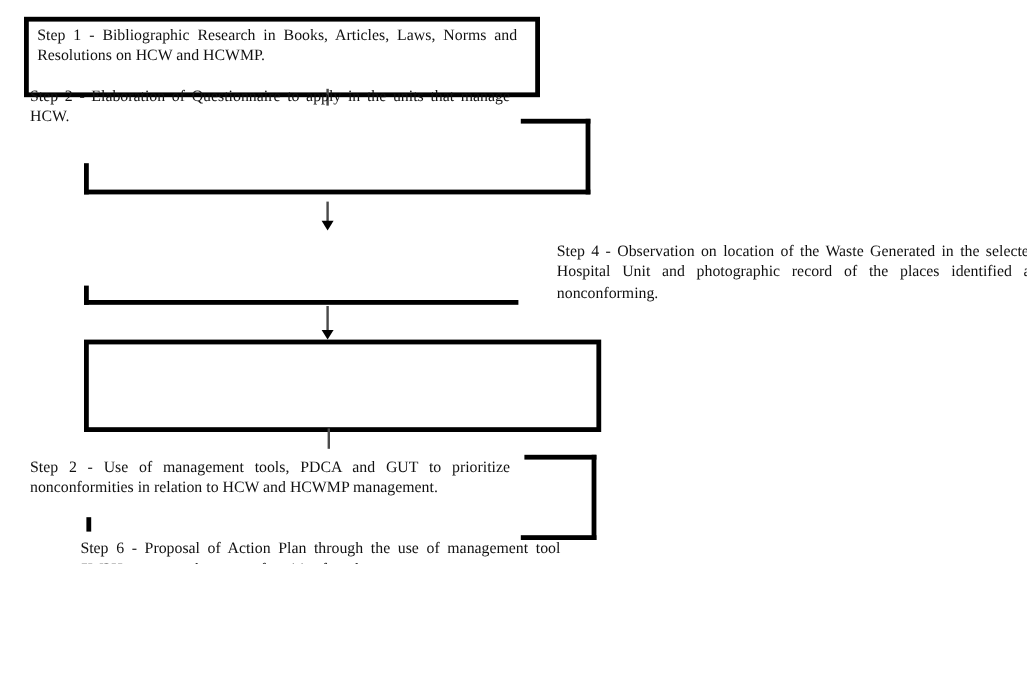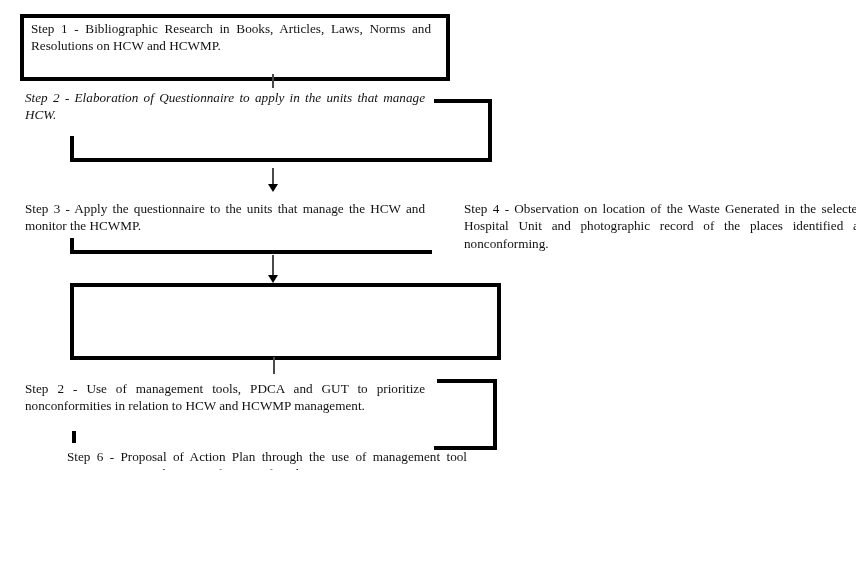--- a/index.html
+++ b/index.html
@@ -74,26 +74,25 @@
 
   <div class="connector" style="left:272px; top:74px; height:14px;"></div>
 
   <div class="seg" style="left:434px; top:99px; width:58px; height:4px;"></div>
 
   <div class="seg" style="left:488px; top:99px; width:4px; height:63px;"></div>
 
   <div class="seg" style="left:70px; top:158px; width:422px; height:4px;"></div>
 
   <div class="seg" style="left:70px; top:136px; width:4px; height:26px;"></div>
-  <div class="steptext nojust" style="left:25px; top:89px; width:400px; text-align:justify;font-style:italic;">Step 2 - Elaboration of Questionnaire to apply in the units that manage HCW.</div>
+  <div class="steptext nojust" style="left:25px; top:71px; width:400px; text-align:justify;">Step 2 - Elaboration of Questionnaire to apply in the units that manage HCW.</div>
 
   <div class="connector" style="left:272px; top:168px; height:17px;"></div>
   <div class="arrowhead" style="left:268px; top:184px;"></div>
 
-  <div class="steptext" style="left:25px; top:200px; width:400px;">Step 3 - Apply the questionnaire to the units that manage the HCW and monitor the HCWMP.</div>
   <div class="seg" style="left:70px; top:250px; width:362px; height:4px;"></div>
   <div class="seg" style="left:70px; top:238px; width:4px; height:16px;"></div>
 
   <div class="steptext" style="left:444px; top:200px; width:400px;margin-left:20px;">Step 4 - Observation on location of the Waste Generated in the selected Hospital Unit and photographic record of the places identified as nonconforming.</div>
 
   <div class="connector" style="left:272px; top:255px; height:21px;"></div>
   <div class="arrowhead" style="left:268px; top:275px;"></div>
 
   <div class="boxfull" style="left:70px; top:283px; width:423px; height:69px;"></div>
   <div class="steptext" style="left:82px; top:292px; width:400px;"></div>

